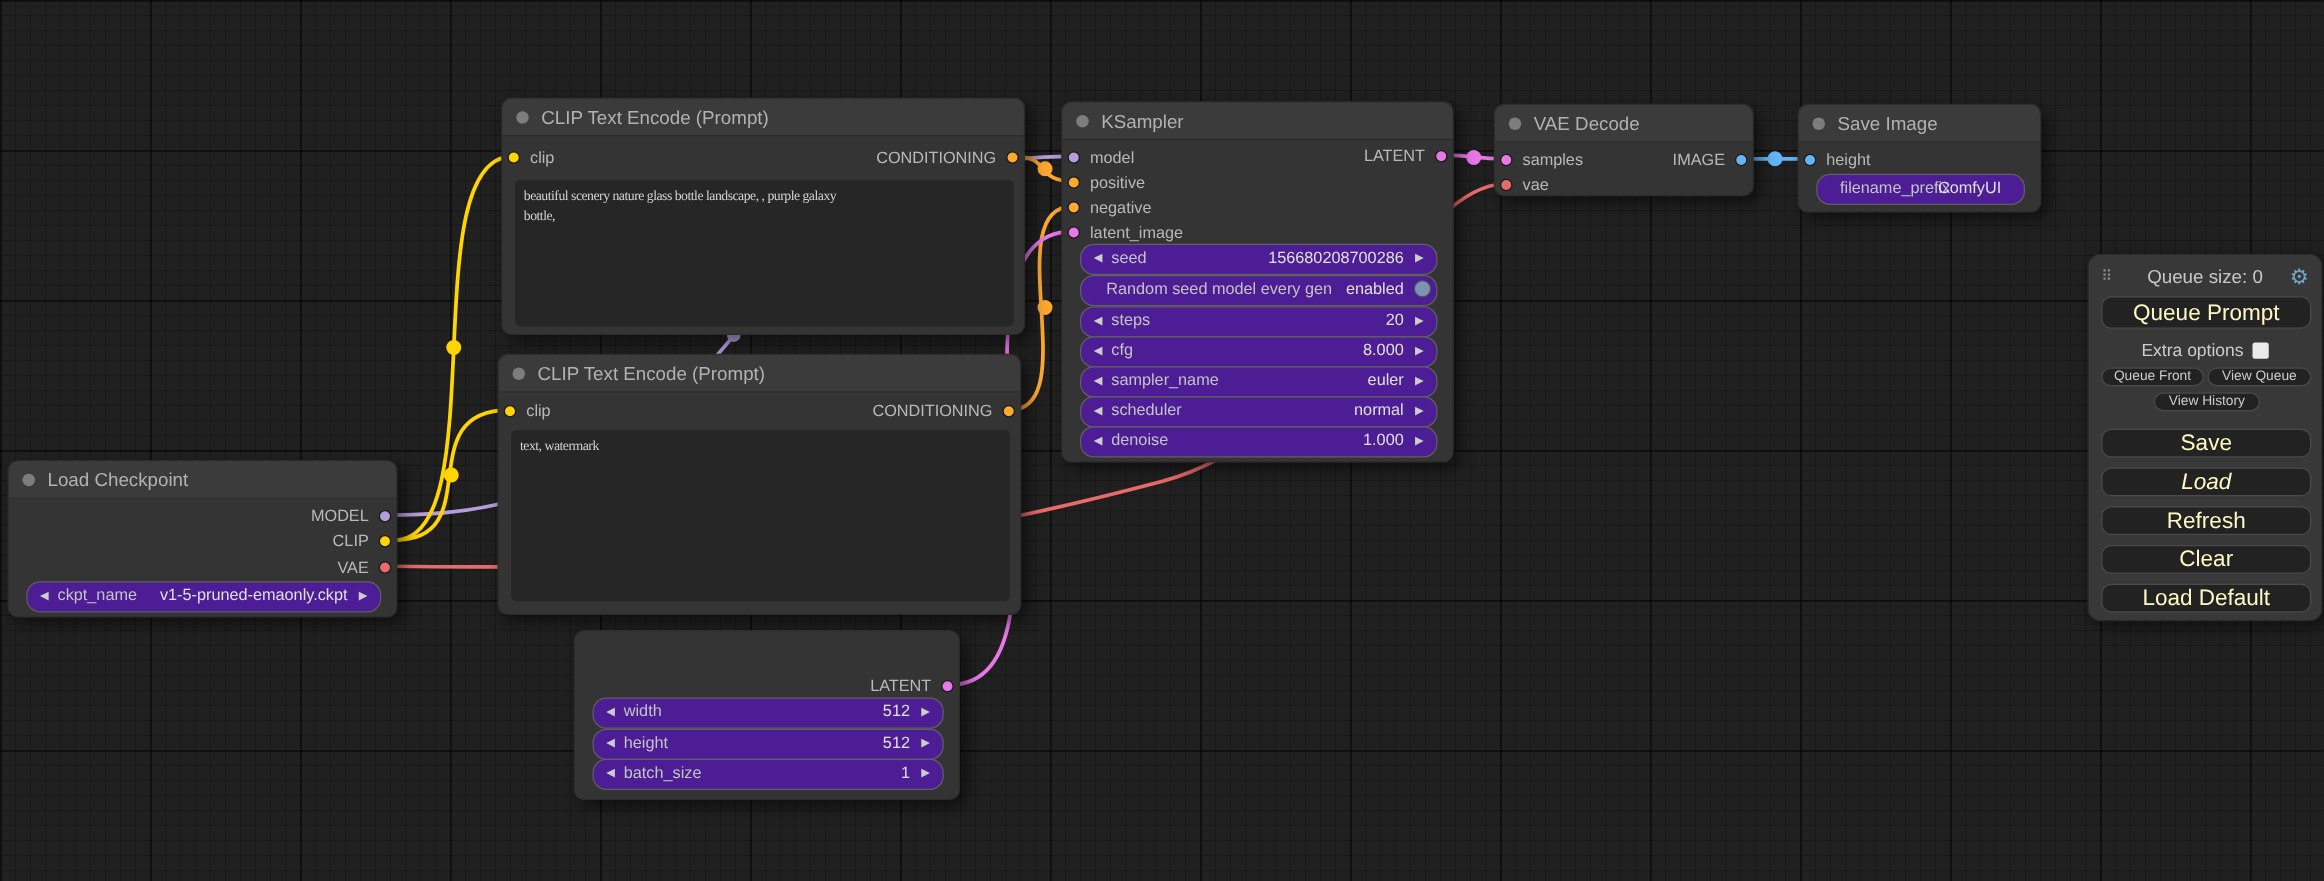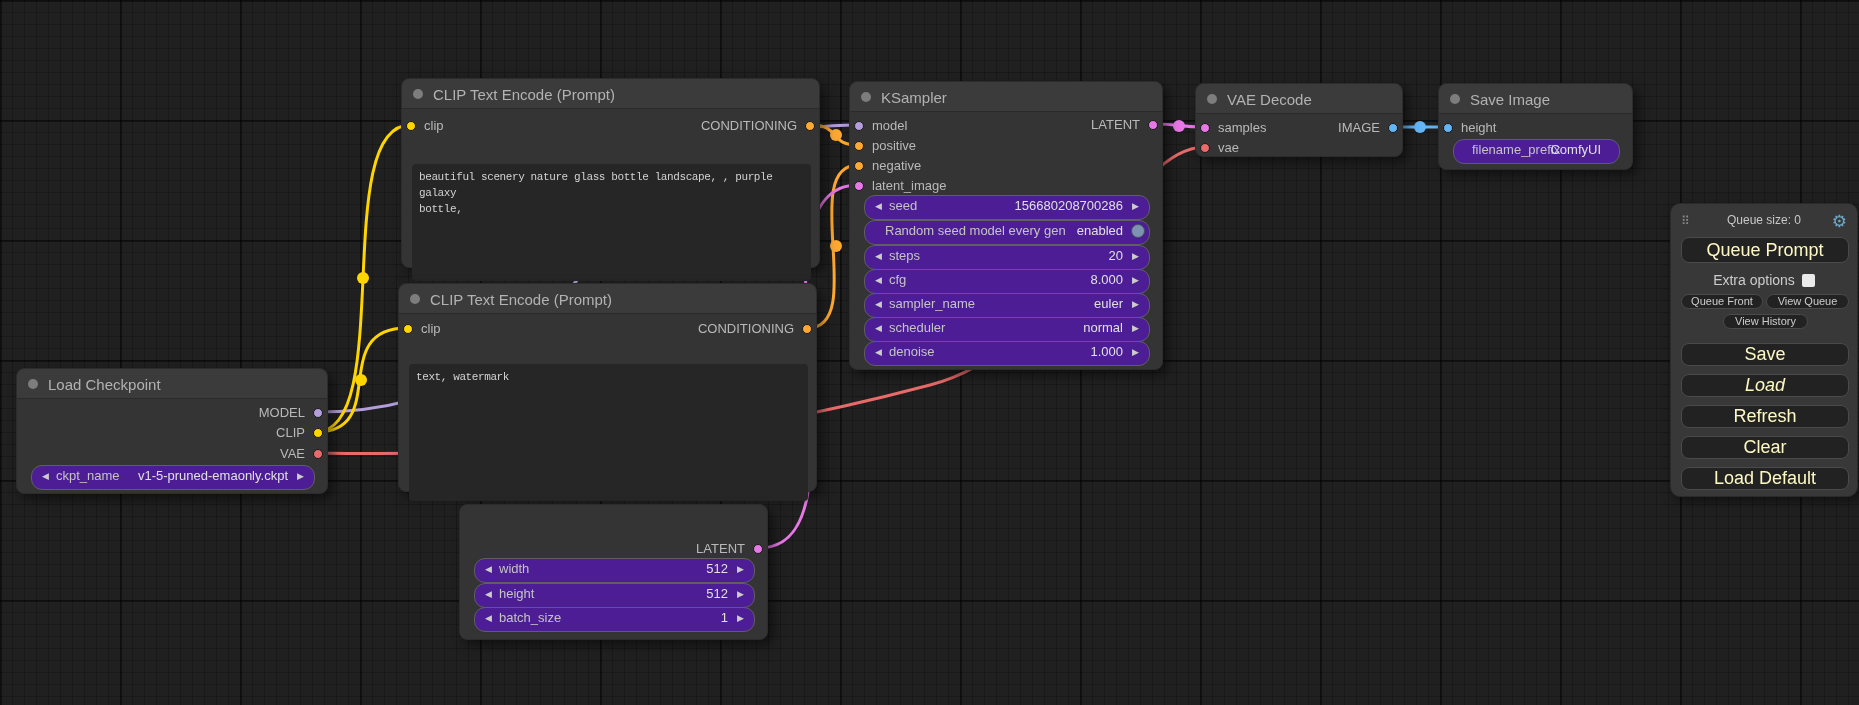--- a/index.html
+++ b/index.html
@@ -50,24 +50,23 @@
   .port-row.in  .port-dot { left:4px; }
   .port-row.in  .port-label { position:absolute; left:22px; white-space:nowrap; }
   .port-row.out { right:0; }
   .port-row.out .port-dot { right:4px; left:auto; }
   .port-row.out .port-label { position:absolute; right:22px; white-space:nowrap; }
   .d-model{background:#B39DDB}.d-clip{background:#FFD500}.d-vae{background:#E96A6A}
   .d-cond{background:#FFA931}.d-latent{background:#E878E8}.d-image{background:#64B5F6}
 
   .prompt-box {
     position:absolute; background:#262626; border-radius:4px;
-    font-family:Liberation Mono, monospace; font-size:11px; letter-spacing:-0.4px;
+    font-family:Liberation Serif, serif; font-size:11px; letter-spacing:-0.4px;
     line-height:16px; color:#d2d2d2; padding:5px 7px; white-space:pre-wrap;
     overflow:hidden;
-    margin-top:20px;
   }
   .widget {
     position:absolute; height:25px; background:#4c1d95;
     border:1px solid #5f5f5f; border-radius:11px;
     font-size:13px; line-height:20px; color:#c4c4c4;
   }
   .widget .arrow { position:absolute; top:0; font-size:9px; color:#cccccc; line-height:20px; }
   .widget .arrow.left { left:10px; }
   .widget .arrow.right { right:10px; }
   .widget .w-label { position:absolute; left:24px; white-space:nowrap; }
@@ -81,21 +80,21 @@
     border-radius:50%; background:#7e93b2; border:1px solid #44505f;
   }
 
   .menu-panel {
     position:absolute; left:1670px; top:203px; width:188px; height:294px; z-index:3;
     background:#383838; border:1px solid #2a2a2a; border-radius:10px;
     box-shadow:4px 4px 12px rgba(0,0,0,0.5);
   }
   .menu-header { position:absolute; left:0; top:8px; right:0; height:20px; }
   .drag-handle { position:absolute; left:10px; top:2px; color:#8a8a8a; font-size:12px; line-height:14px; }
-  .queue-size { position:absolute; left:0; right:0; text-align:center; top:1px; font-size:12px; color:#c8c8c8; }
+  .queue-size { position:absolute; left:0; right:0; text-align:center; top:1px; font-size:15px; color:#c8c8c8; }
   .gear { position:absolute; right:10px; top:-1px; font-size:17px; color:#6FA8C6; cursor:pointer; }
   .btn {
     position:absolute; background:#222222; border:1px solid #4a4a4a; border-radius:8px;
     color:#fef9c3; text-align:center; cursor:pointer;
   }
   .btn-queue-prompt { left:10px; top:33px; width:168px; height:26px; font-size:18px; line-height:24px; }
   .extra-row { position:absolute; left:0; right:0; top:68px; height:18px; text-align:center;
     font-size:14px; color:#cccccc; }
   .extra-row .checkbox { display:inline-block; width:13px; height:13px; background:#eaeaea;
     border-radius:2px; vertical-align:-2px; margin-left:7px; }
@@ -126,21 +125,21 @@
     <circle cx="760" cy="300" r="5.5" fill="#E96A6A"></circle>
     <circle cx="363" cy="278" r="6" fill="#FFD500"></circle>
     <circle cx="361" cy="380" r="6" fill="#FFD500"></circle>
     <circle cx="836" cy="135" r="6" fill="#FFA931"></circle>
     <circle cx="836" cy="246" r="6" fill="#FFA931"></circle>
     <circle cx="810" cy="366" r="6" fill="#E878E8"></circle>
     <circle cx="1179" cy="126" r="6" fill="#E878E8"></circle>
     <circle cx="1420" cy="127" r="6" fill="#64B5F6"></circle>
   </svg>
 
-  <div class="node" style="left:16px;top:368px;width:312px;height:126px;">
+  <div class="node" style="left:6px;top:368px;width:312px;height:126px;">
     <div class="node-title">
       <span class="collapse-dot"></span>
       <span class="title-text">Load Checkpoint</span>
     </div>
     <div class="port-row out" style="top:36px;">
         <span class="port-label">MODEL</span>
         <span class="port-dot d-model"></span>
       </div>
     <div class="port-row out" style="top:56px;">
         <span class="port-label">CLIP</span>

